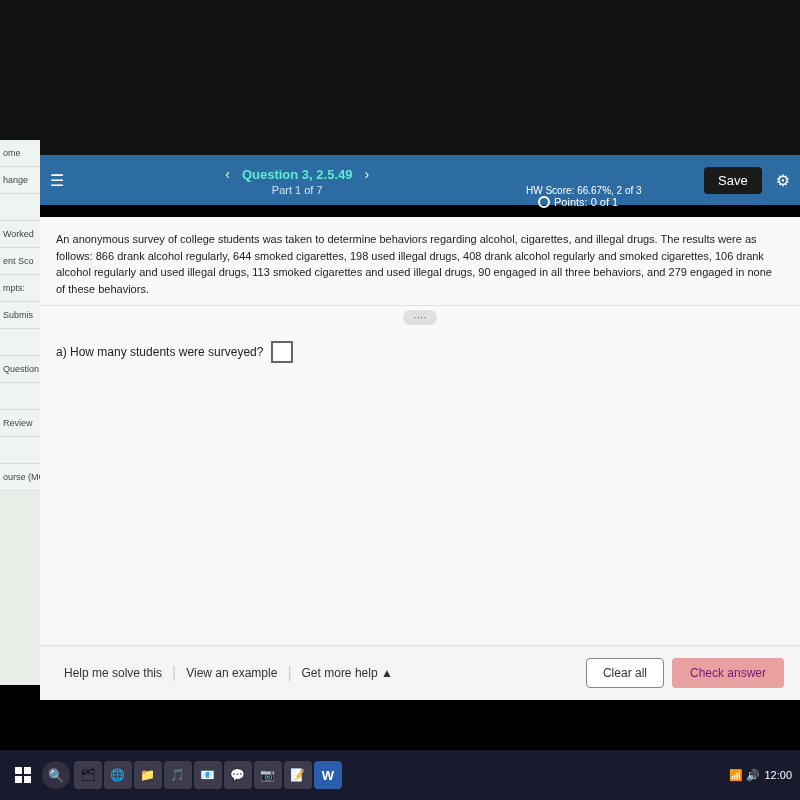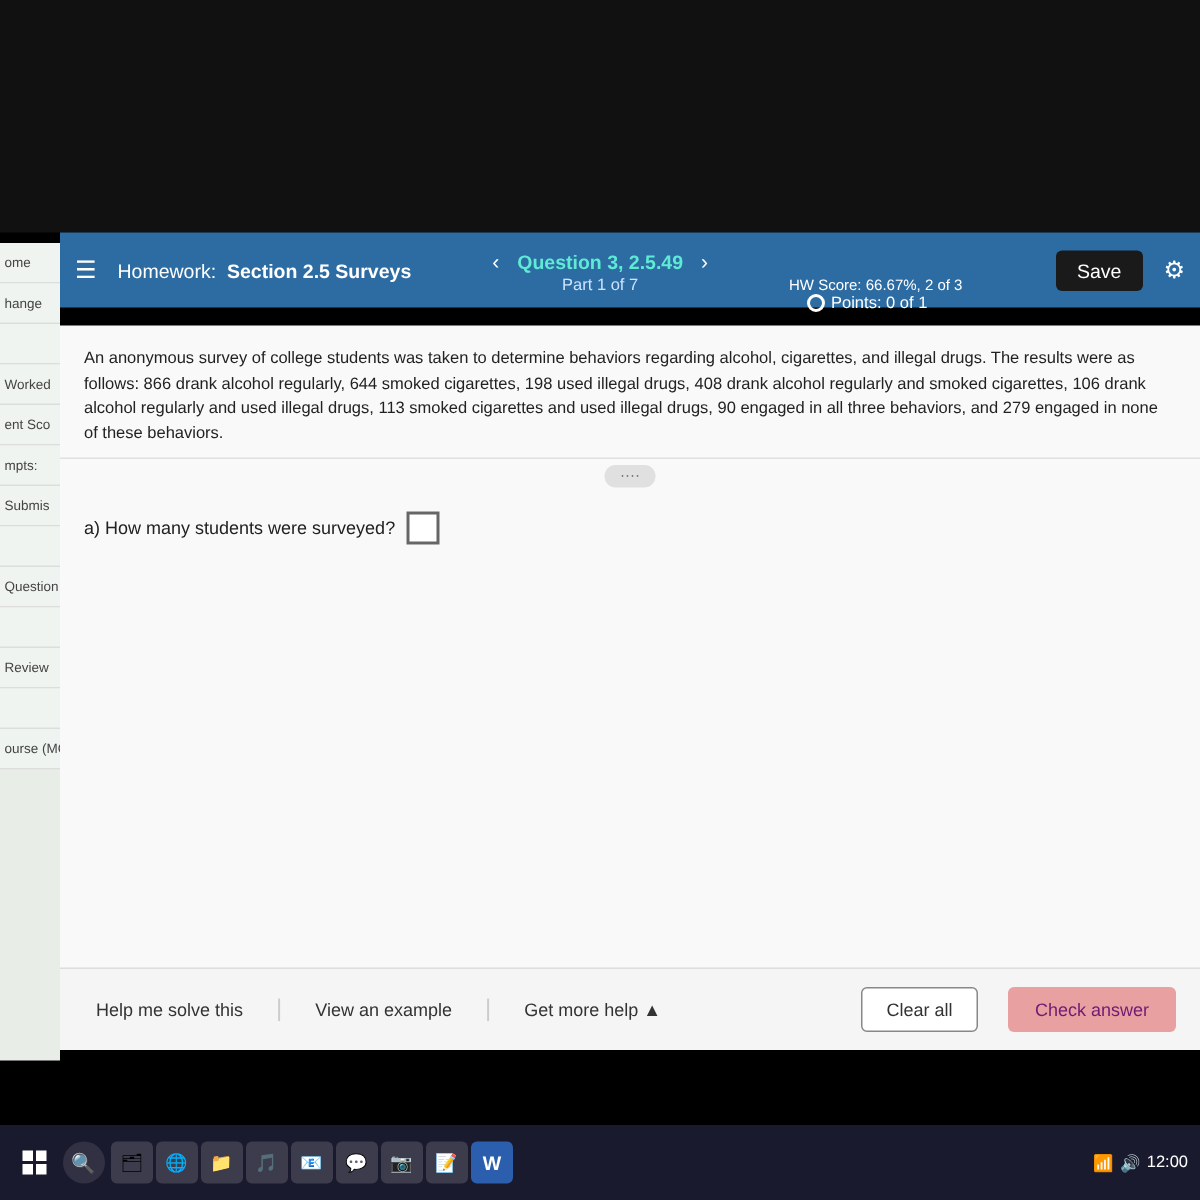--- a/index.html
+++ b/index.html
@@ -200,21 +200,21 @@
       position: absolute;
       top: 645px;
       left: 40px;
       width: 760px;
       height: 55px;
       background: #f5f5f5;
       border-top: 1px solid #ddd;
       display: flex;
       align-items: center;
       padding: 0 16px;
-      gap: 12px;
+      gap: 0;
     }
 
     .help-btn {
       background: none;
       border: none;
       color: #333;
       font-size: 12px;
       cursor: pointer;
       padding: 6px 8px;
       white-space: nowrap;
@@ -334,21 +334,21 @@
 
     .tray-icon {
       color: #fff;
       font-size: 11px;
       cursor: pointer;
     }
 
     
     .left-overlay {
       position: absolute;
-      top: 162px;
+      top: 140px;
       left: 0;
       width: 40px;
       height: 545px;
       background: #e8ede8;
       overflow: hidden;
     }
 
     .left-item {
       padding: 8px 3px;
       font-size: 9px;
@@ -377,24 +377,20 @@
   <div class="left-item">&nbsp;</div>
   <div class="left-item">Question</div>
   <div class="left-item">&nbsp;</div>
   <div class="left-item">Review</div>
   <div class="left-item">&nbsp;</div>
   <div class="left-item">ourse (MGF</div>
 </div>
 
 <div class="header-bar">
   <span class="hamburger-icon">☰</span>
-  <span class="header-title">
-    <span>Homework:</span>
-    &nbsp;<strong>Section 2.5 Surveys</strong>
-  </span>
 
   <div class="header-center">
     <div class="question-nav">
       <button class="nav-arrow">‹</button>
       <span class="question-title">Question 3, 2.5.49</span>
       <button class="nav-arrow">›</button>
     </div>
     <div class="part-label">Part 1 of 7</div>
   </div>
 

